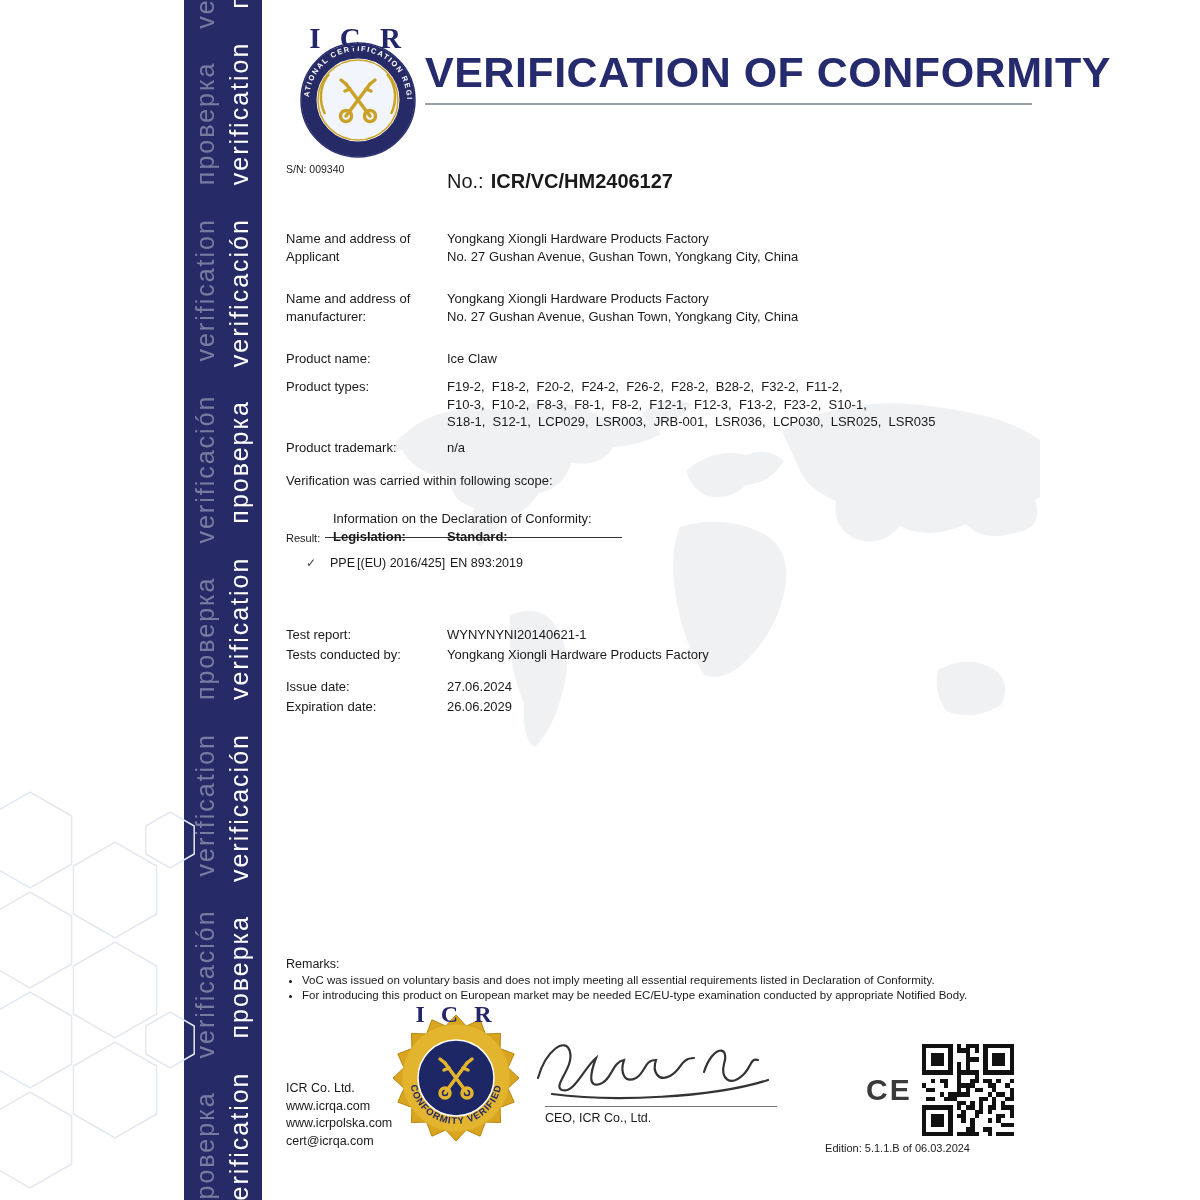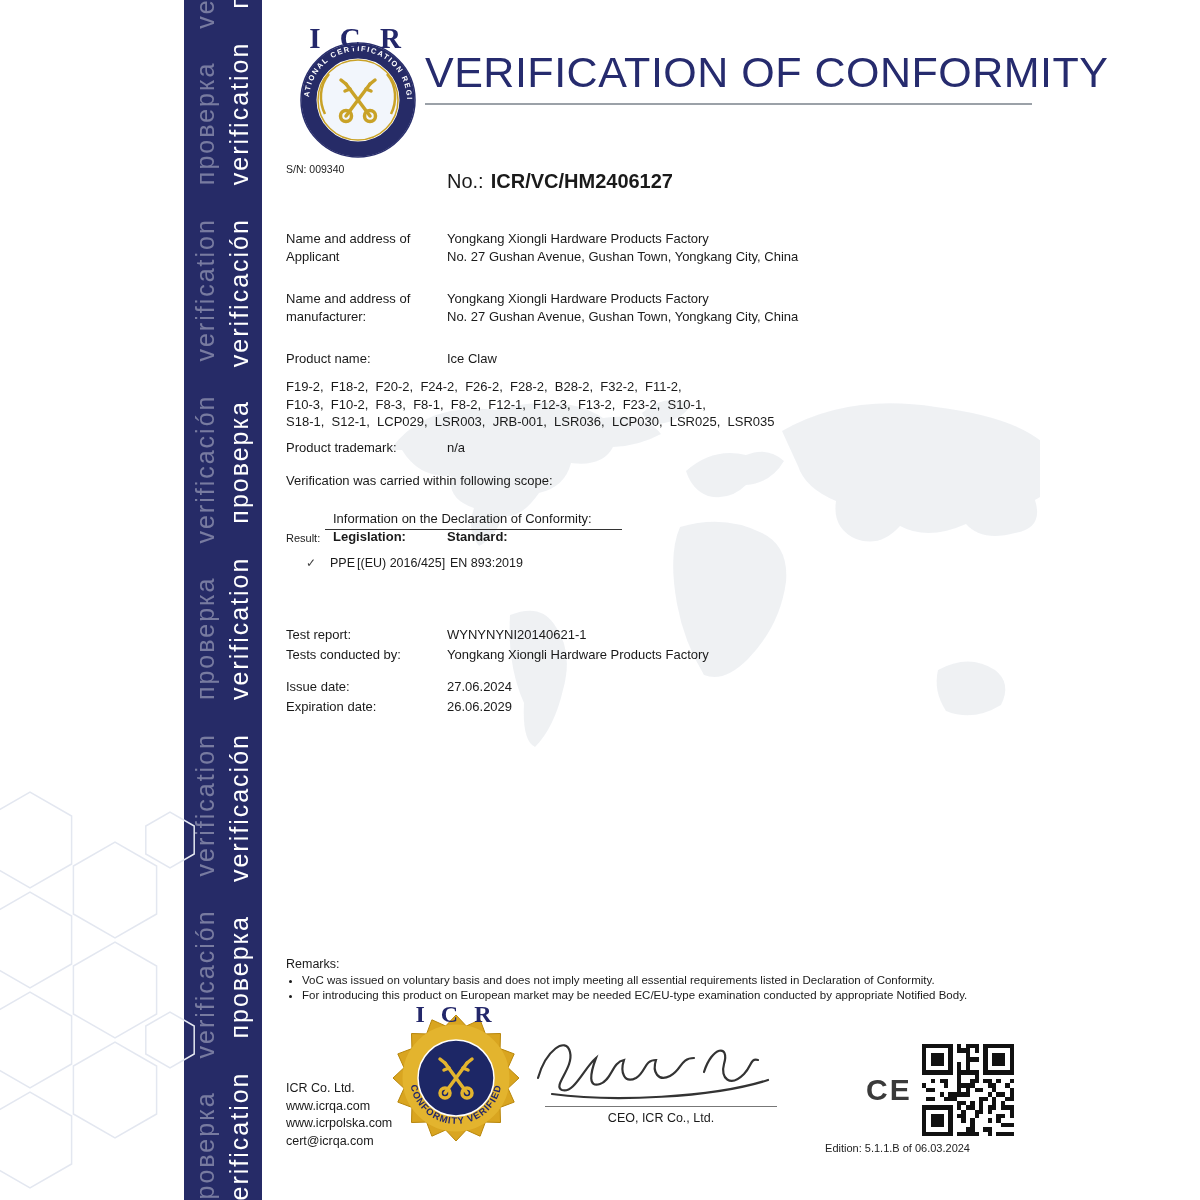--- a/index.html
+++ b/index.html
@@ -11,53 +11,53 @@
   .band{position:absolute;left:184px;top:0;width:78px;height:1200px;background:#262b67;overflow:hidden}
   .vtext{position:absolute;top:1215px;white-space:nowrap;font-size:25px;letter-spacing:2px;
          word-spacing:24px;line-height:30px;transform-origin:0 0;transform:rotate(-90deg)}
   .vtext.back{left:6px;color:rgba(255,255,255,.38)}
   .vtext.front{left:40px;color:#ffffff}
 
   .hexes{position:absolute;left:0;top:780px}
   .map{position:absolute;left:350px;top:375px;opacity:.55}
 
   .logo{position:absolute;left:293px;top:10px}
-  .title{position:absolute;left:425px;top:48px;font-size:43px;font-weight:normal;color:#262b6e;letter-spacing:.5px}
+  .title{position:absolute;left:425px;top:48px;font-size:43px;font-weight:bold;color:#262b6e;letter-spacing:.5px}
   .title-rule{position:absolute;left:425px;top:103px;width:607px;height:2px;background:#9ba1a8}
   .serial{position:absolute;left:286px;top:163px;font-size:10.5px;color:#222}
   .cert-no{position:absolute;left:447px;top:170px;font-size:20px}
   .cert-no .nl{margin-right:7px}
   .cert-no .nv{font-weight:bold}
 
   .row{position:absolute;left:286px;display:flex;font-size:13px;line-height:17.5px}
   .flabel{width:161px;font-weight:normal;white-space:pre-wrap}
   .fvalue{white-space:pre-wrap}
 
   .scope-intro{position:absolute;left:286px;top:473px;font-size:13px}
-  .doc-title{position:absolute;left:325px;top:511px;font-size:13px;padding:0 30px 3px 8px;border-bottom:1.5px solid #333}
+  .doc-title{position:absolute;left:325px;top:511px;font-size:13px;padding:0 30px 11px 8px;border-bottom:1.5px solid #333}
   .result-label{position:absolute;left:286px;top:532px;font-size:11px}
   .leg-header{position:absolute;left:333px;top:529px;font-size:13px;font-weight:bold}
   .std-header{position:absolute;left:447px;top:529px;font-size:13px;font-weight:bold}
   .check{position:absolute;left:306px;top:556px;font-size:12px;color:#444}
   .ppe{position:absolute;left:330px;top:556px;font-size:12.5px}
   .leg-val{position:absolute;left:357px;top:556px;font-size:12.5px}
   .std-val{position:absolute;left:450px;top:556px;font-size:12.5px}
 
   .assessment{position:absolute;left:286px;top:585px;width:720px;font-size:12.5px;line-height:17px;white-space:pre-line}
 
   .remarks{position:absolute;left:286px;top:957px;width:740px}
   .remarks-h{font-size:12.5px;font-weight:normal}
   .remarks-list{margin:2px 0 0 16px}
   .remarks-list li{font-size:11.5px;line-height:14.5px}
 
   .company{position:absolute;left:286px;top:1080px;font-size:12.5px;line-height:17.5px}
   .seal{position:absolute;left:386px;top:994px}
   .signature{position:absolute;left:532px;top:1028px}
   .sig-rule{position:absolute;left:545px;top:1106px;width:232px;height:1px;background:#777}
-  .ceo{position:absolute;left:545px;top:1111px;width:232px;text-align:center;font-size:12.5px}
+  .ceo{position:absolute;left:545px;top:1111px;width:232px;text-align:left;font-size:12.5px}
   .qr-block{position:absolute;left:866px;top:1044px;display:flex;align-items:center;gap:10px}
   .ce{font-size:30px;font-weight:bold;color:#3a3a3a;letter-spacing:2px}
   .qr{width:92px;height:92px}
   .edition{position:absolute;left:720px;top:1142px;width:250px;text-align:right;font-size:11px;color:#222}
 </style>
 </head>
 <body>
 
 <div class="page">
 
@@ -128,20 +128,21 @@
     <div class="flabel">Name and address of
 manufacturer:</div>
     <div class="fvalue">Yongkang Xiongli Hardware Products Factory
 No. 27 Gushan Avenue, Gushan Town, Yongkang City, China</div>
   </div>
   <div class="row" style="top:350px">
     <div class="flabel">Product name:</div>
     <div class="fvalue">Ice Claw</div>
   </div>
   <div class="row" style="top:378px">
+    <div class="flabel">Product types:</div>
     <div class="fvalue">F19-2,  F18-2,  F20-2,  F24-2,  F26-2,  F28-2,  B28-2,  F32-2,  F11-2,
 F10-3,  F10-2,  F8-3,  F8-1,  F8-2,  F12-1,  F12-3,  F13-2,  F23-2,  S10-1,
 S18-1,  S12-1,  LCP029,  LSR003,  JRB-001,  LSR036,  LCP030,  LSR025,  LSR035</div>
   </div>
   <div class="row" style="top:439px">
     <div class="flabel">Product trademark:</div>
     <div class="fvalue">n/a</div>
   </div>
 
   <div class="scope-intro">Verification was carried within following scope:</div>

